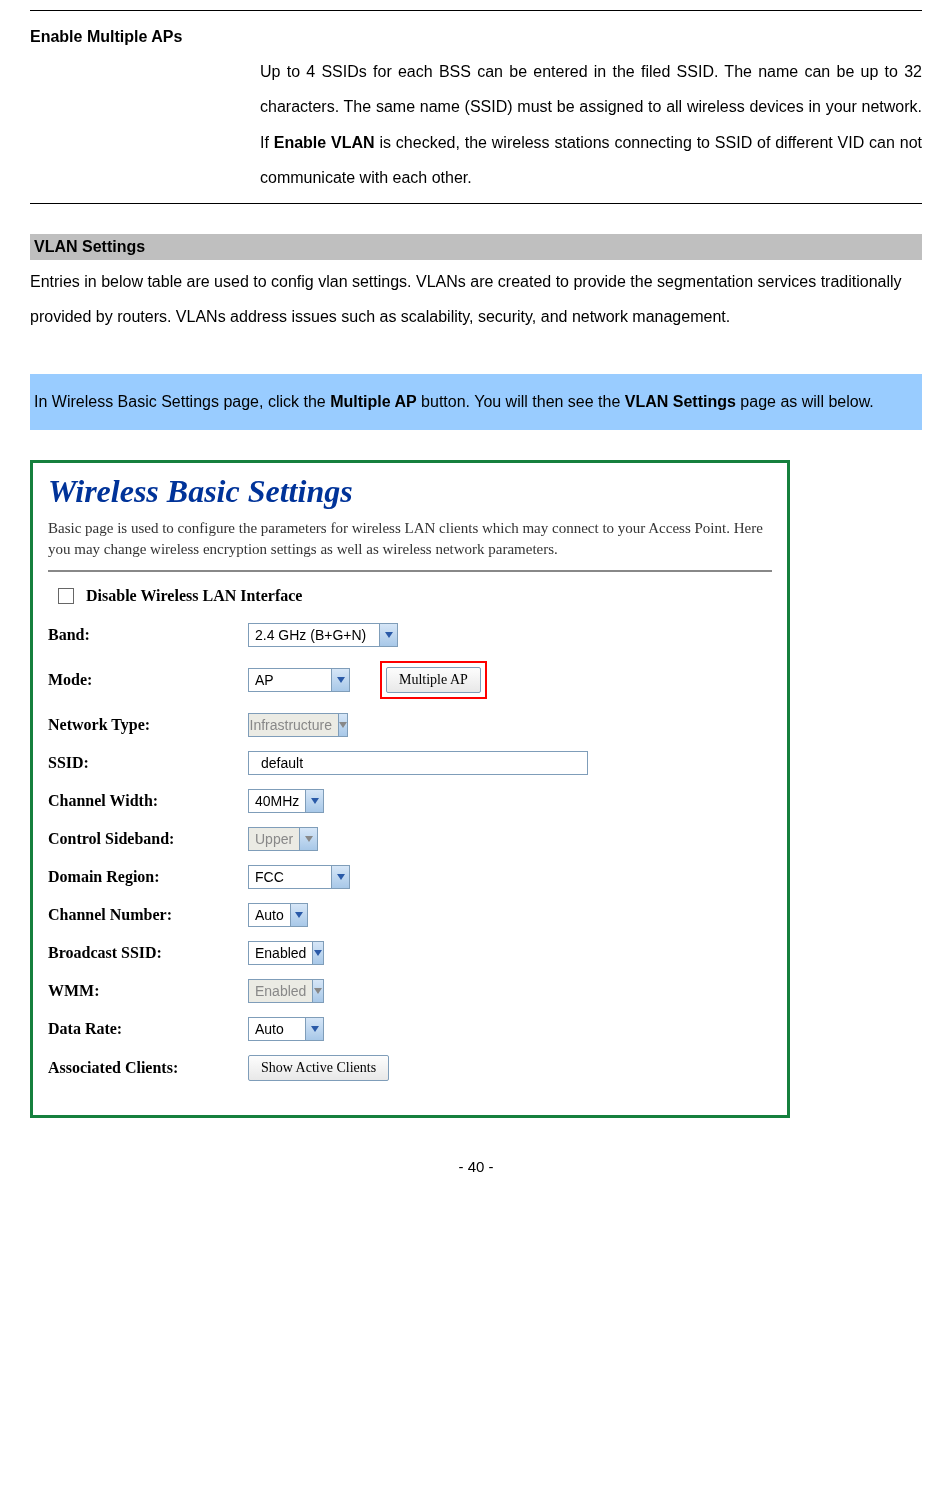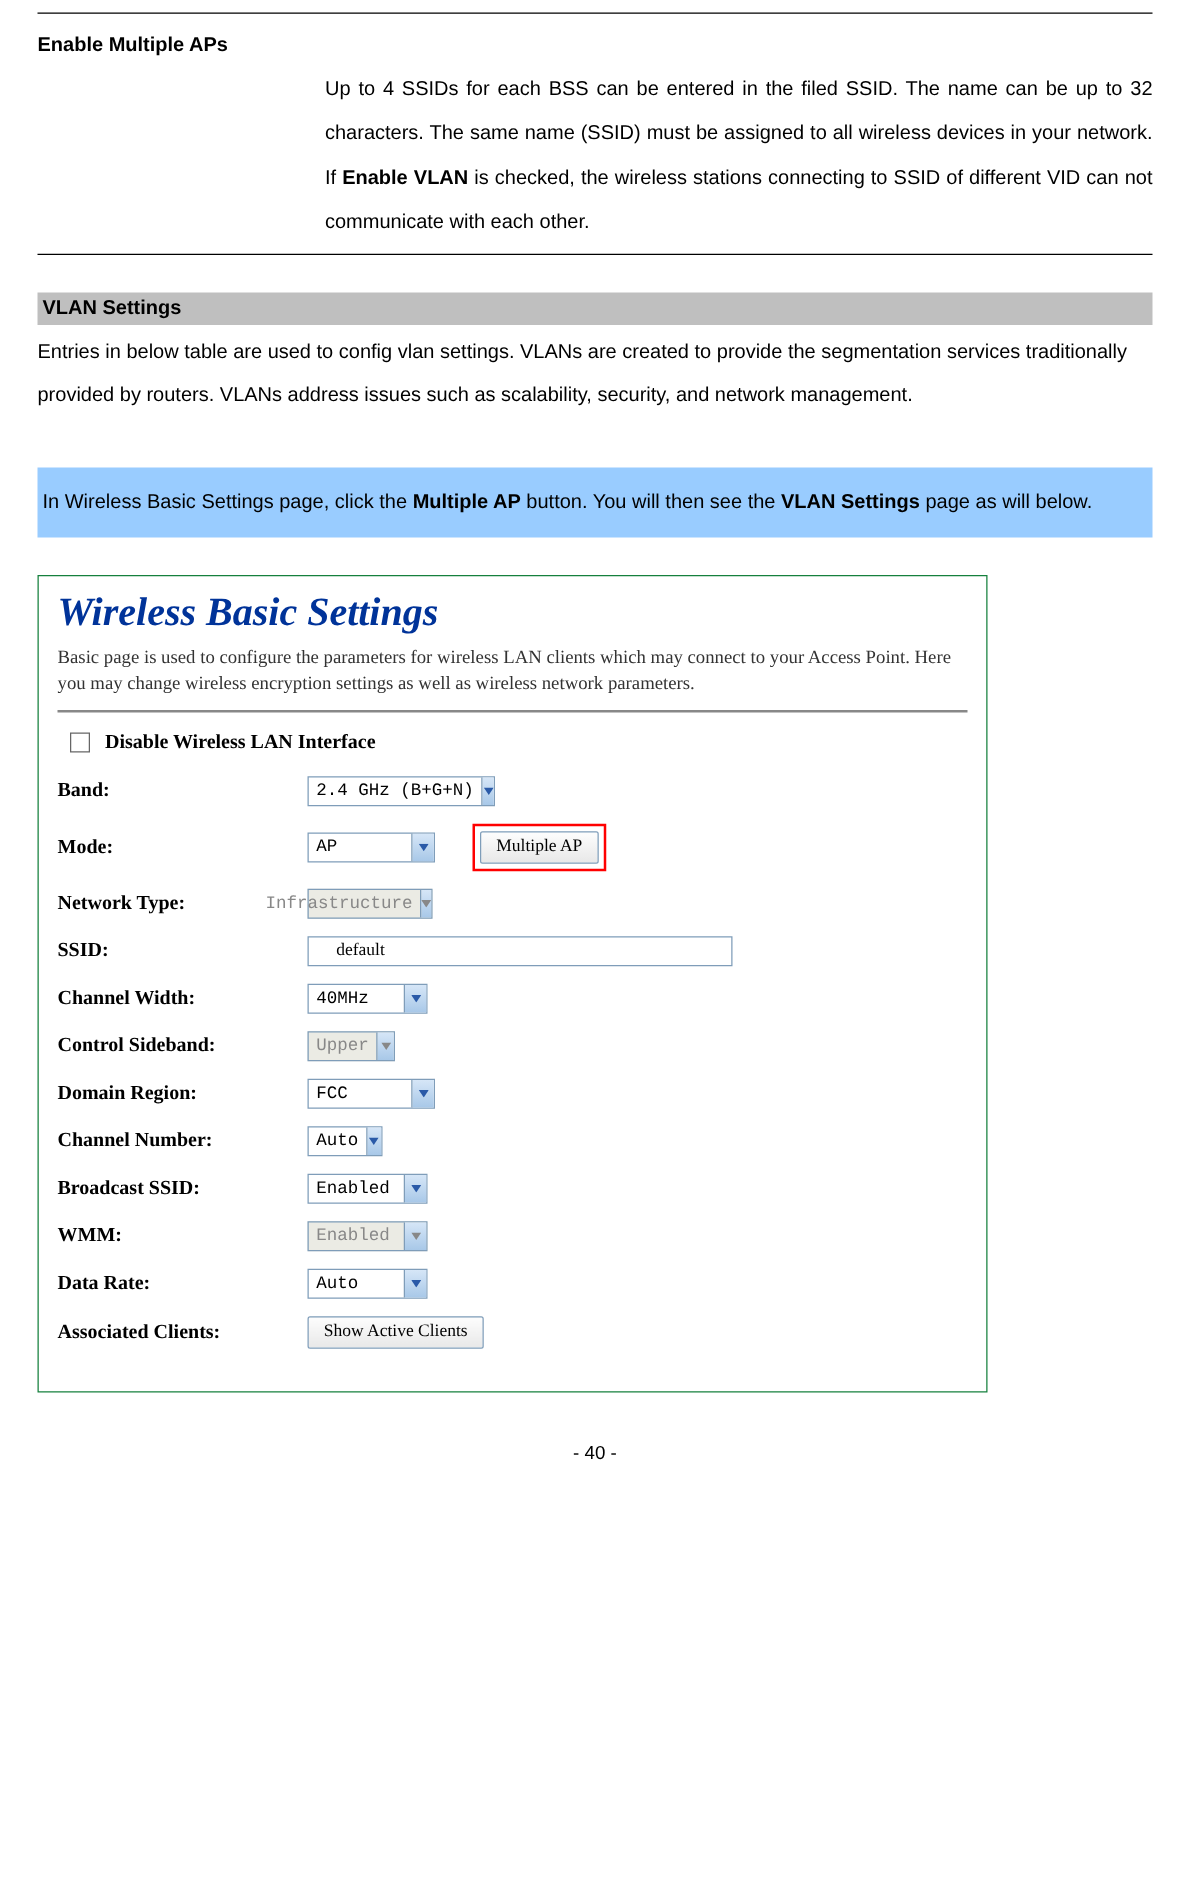--- a/index.html
+++ b/index.html
@@ -48,21 +48,21 @@
       background: #99ccff;
       padding: 10px 4px;
       margin-top: 40px;
       line-height: 2.2;
       text-align: justify;
     }
     .info-box .bold {
       font-weight: bold;
     }
     .screenshot-container {
-      border: 1px solid #15803d;
+      border: 3px solid #15803d;
       margin-top: 30px;
       padding: 10px 15px 20px 15px;
       width: 760px;
     }
     .screenshot-title {
       font-family: "Times New Roman", serif;
       font-style: italic;
       font-weight: bold;
       color: #003399;
       font-size: 32px;
@@ -107,21 +107,21 @@
       border: 1px solid #666;
       margin-right: 12px;
       background: #fff;
     }
     .select-control {
       display: inline-flex;
       align-items: center;
       border: 1px solid #7f9db9;
       background: #fff;
       height: 24px;
-      font-family: Liberation Mono, monospace;
+      font-family: Liberation Sans, sans-serif;
       font-size: 14px;
     }
     .select-control.disabled {
       background: #ebebe4;
       color: #888;
     }
     .select-text {
       padding: 0 6px;
       white-space: nowrap;
     }
@@ -135,22 +135,22 @@
       justify-content: center;
     }
     .select-arrow svg {
       width: 8px;
       height: 6px;
     }
     .text-input {
       border: 1px solid #7f9db9;
       background: #fff;
       height: 24px;
-      padding: 0 22px;
-      font-family: Liberation Serif, serif;
+      padding: 0 12px;
+      font-family: Liberation Sans, sans-serif;
       font-size: 14px;
       display: flex;
       align-items: center;
     }
     .button-control {
       border: 1px solid #7f9db9;
       background: linear-gradient(#fdfdfd, #e8e8e8);
       height: 26px;
       padding: 0 12px;
       font-family: "Times New Roman", serif;
@@ -170,21 +170,21 @@
       text-align: center;
       margin-top: 40px;
       font-size: 15px;
     }
     .w-150 { width: 150px; }
     .w-90 { width: 102px; }
     .w-100 { width: 100px; justify-content: flex-end; }
     .w-340 { width: 340px; }
     .w-70 { width: 70px; }
     .w-60 { width: 60px; }
-    .w-80 { width: 96px; }
+    .w-80 { width: 76px; }
   </style>
 </head>
 <body>
 
 <div class="definition-row">
   <div class="definition-term">Enable Multiple APs</div>
   <div class="definition-desc">
     <br>
     <span>Up to 4 SSIDs for each BSS can be entered in the filed SSID. The name can be up to 32 characters. The same name (SSID) must be assigned to all wireless devices in your network. If </span><span class="bold">Enable VLAN</span><span> is checked, the wireless stations connecting to SSID of different VID can not communicate with each other.</span>
   </div>

